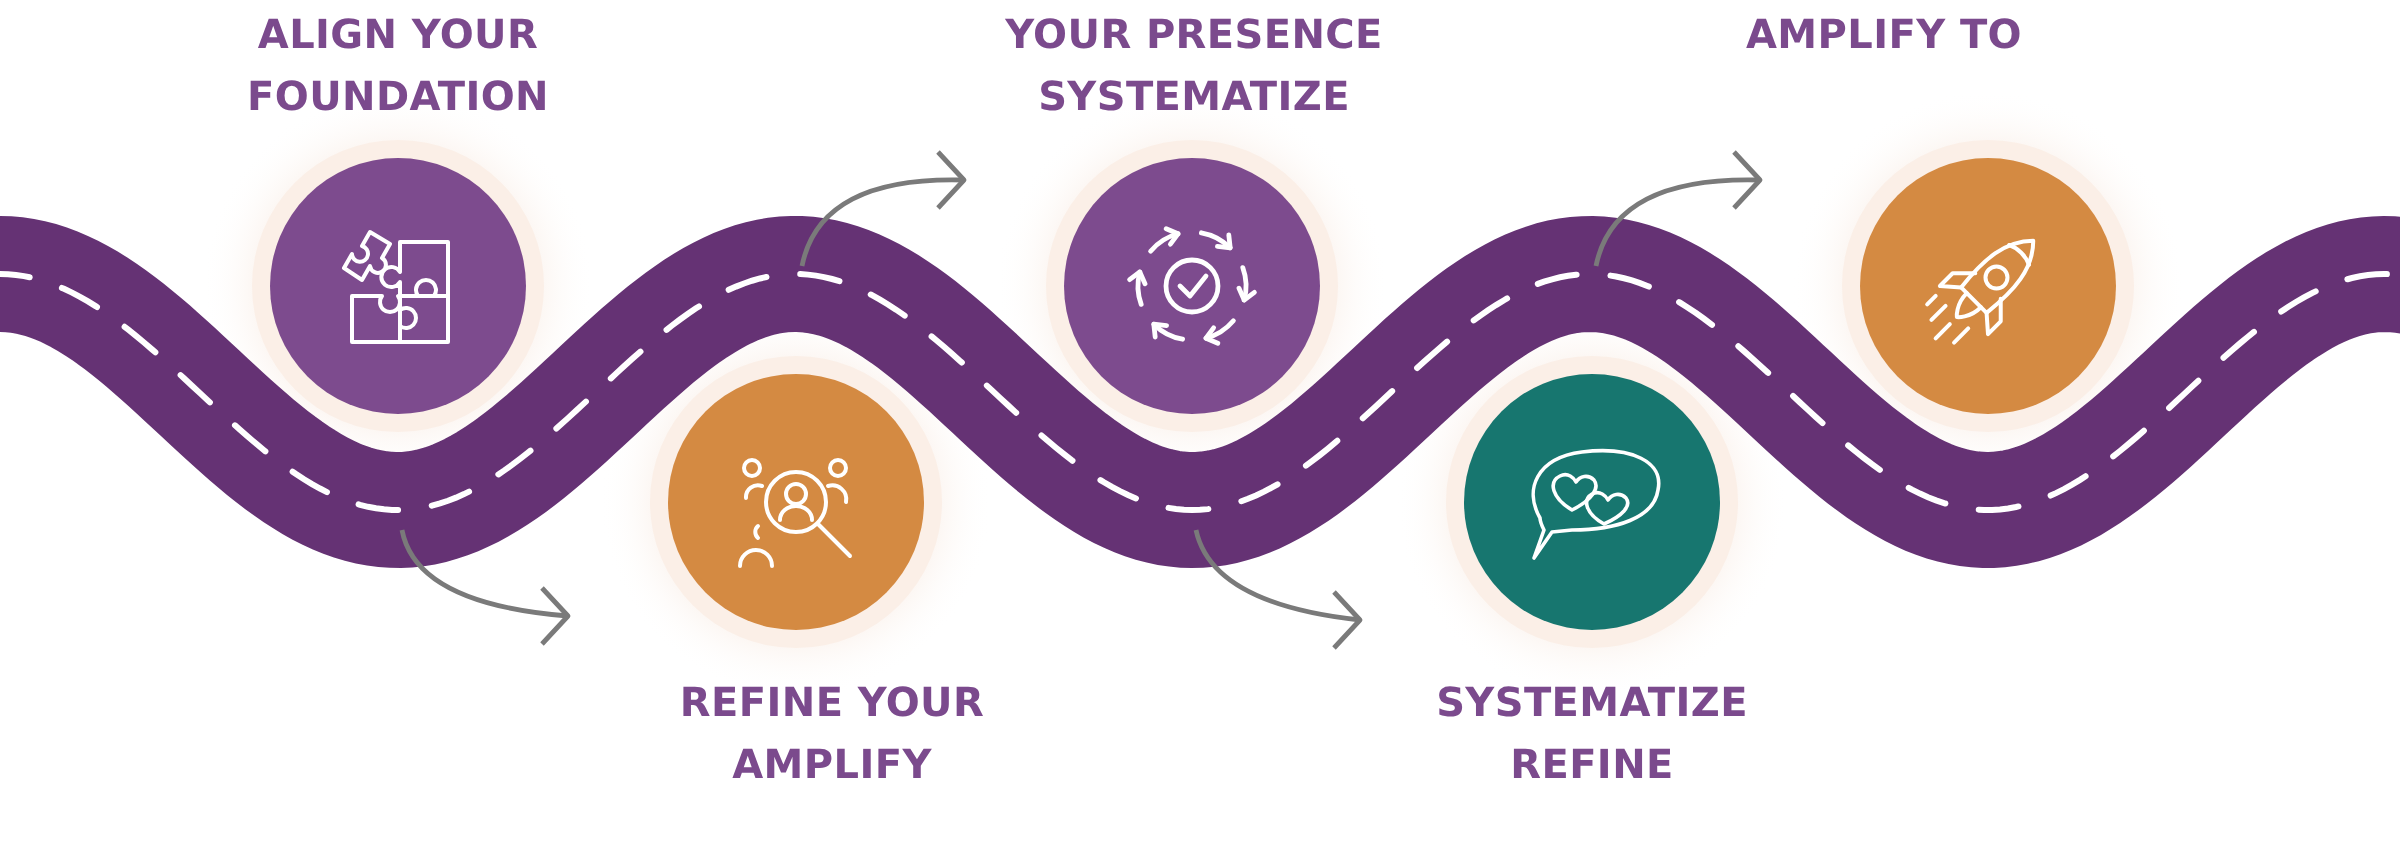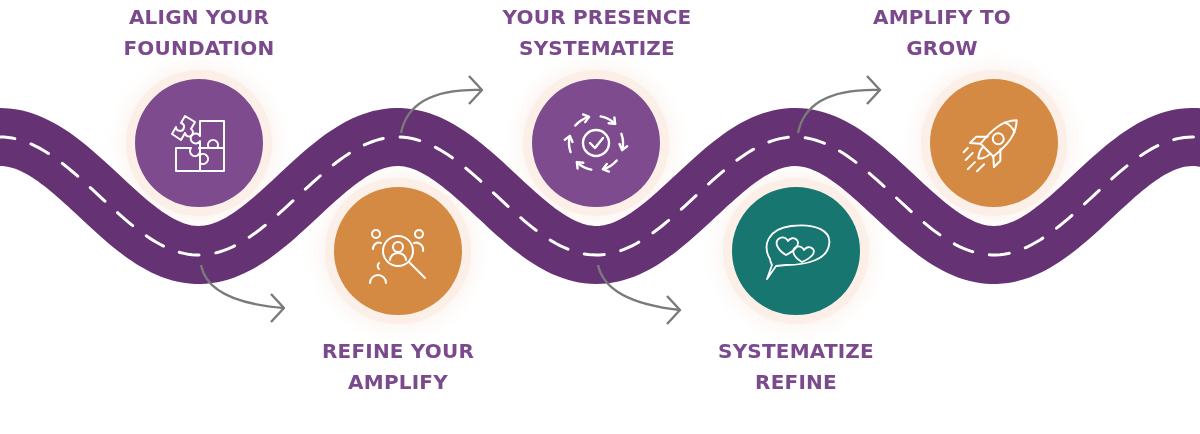--- a/index.html
+++ b/index.html
@@ -124,29 +124,28 @@
             </g>
           </g>
         </g>
       </g>
   </svg>
 
   <div class="label" style="left:199px; top:2px;">
     <span>ALIGN YOUR</span>
     <span>FOUNDATION</span>
   </div>
-  <div class="label" style="left:398px; top:336px;">
+  <div class="label" style="left:416px; top:336px;">
     <span>REFINE YOUR</span>
     <span>AMPLIFY</span>
   </div>
   <div class="label" style="left:597px; top:2px;">
     <span>YOUR PRESENCE</span>
     <span>SYSTEMATIZE</span>
   </div>
   <div class="label" style="left:796px; top:336px;">
     <span>SYSTEMATIZE</span>
     <span>REFINE</span>
   </div>
   <div class="label" style="left:942px; top:2px;">
     <span>AMPLIFY TO</span>
-    <span>GROW</span>
   </div>
 </div>
 
 </body></html>

